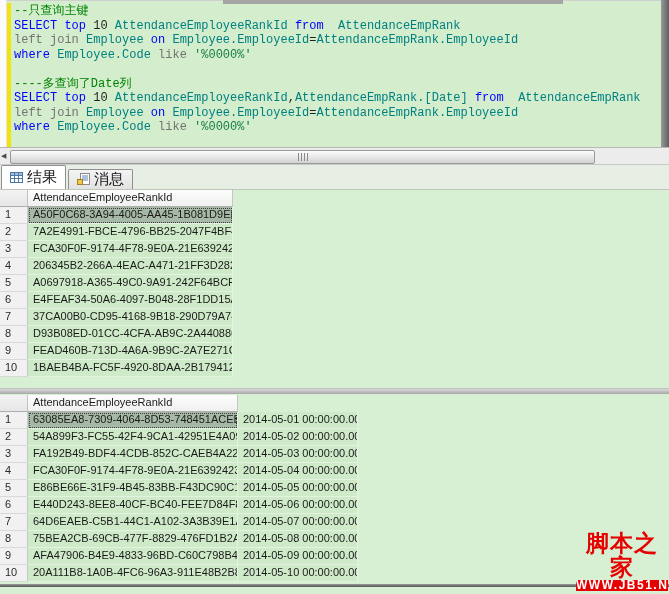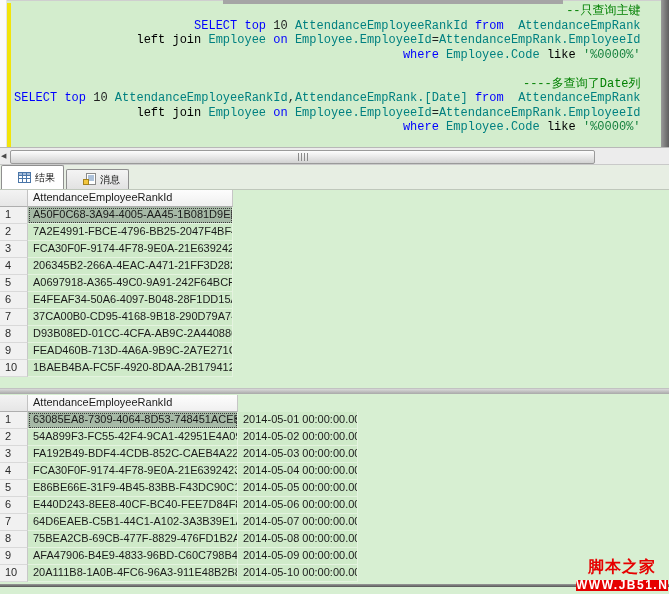--- a/index.html
+++ b/index.html
@@ -2,67 +2,67 @@
 <html><head>
 <meta charset="utf-8">
 <style>
   html,body{margin:0;padding:0;}
   body{
     width:669px;height:594px;position:relative;overflow:hidden;
     background:#d7efd2;
     font-family:"Liberation Sans", sans-serif;
   }
   
-  #editor{position:absolute;left:0;top:0;width:669px;height:147px;background:#d3edcd;text-align:right;}
+  #editor{position:absolute;left:0;top:0;width:669px;height:147px;background:#d3edcd;}
   #editor .margin-strip{position:absolute;left:0;top:0;width:6px;height:147px;background:#fbfbfb;border-right:1px solid #e4e4e4;}
   #editor .changebar{position:absolute;left:7px;top:3px;width:4px;height:144px;background:#f2e40a;}
   #editor .top-strip{position:absolute;left:223px;top:0;width:340px;height:4px;background:#a5a5a5;}
   #editor .top-line{position:absolute;left:0;top:0;width:669px;height:1px;background:#cfcfcf;}
   #editor .right-shadow{position:absolute;left:661px;top:0;width:8px;height:147px;background:linear-gradient(90deg,#9a9a9a,#5f5f5f);}
   #code{position:absolute;left:14px;top:4px;font-family:"Liberation Mono","DejaVu Sans Mono",monospace;font-size:12px;line-height:14.5px;white-space:pre;}
   .code-line{height:14.5px;}
   .code-line:nth-child(6){}
   .tk-comment{color:#008000;}
   .tk-kw{color:#0000ff;}
-  .tk-gray{color:#000000;}
+  .tk-gray{color:#737373;}
   .tk-id{color:#008080;}
   .tk-num{color:#1f1f1f;}
   .tk-plain{color:#1f1f1f;}
   .tk-str{color:#15803d;}
   
   #hscroll{position:absolute;left:0;top:147px;width:669px;height:18px;background:#ececec;border-top:1px solid #b8b8b8;border-bottom:1px solid #c9c9c9;box-sizing:border-box;}
   #hscroll .arrow-left{position:absolute;left:1px;top:4px;font-size:7px;color:#4a4a4a;line-height:8px;}
   #hscroll .thumb{position:absolute;left:10px;top:2px;width:583px;height:12px;background:linear-gradient(#fdfdfd,#d2d2d2);border:1px solid #9a9a9a;border-radius:2px;}
   #hscroll .grip{position:absolute;left:50%;top:2px;margin-left:-5px;width:10px;height:8px;
     background:repeating-linear-gradient(90deg,#8a8a8a 0px,#8a8a8a 1px,transparent 1px,transparent 3px);}
   
   #tabbar{position:absolute;left:0;top:165px;width:669px;height:25px;background:#e7eee3;border-bottom:1px solid #bfc7bb;box-sizing:border-box;display:flex;align-items:flex-end;padding-left:1px;}
-  .tab{display:inline-flex;align-items:center;gap:4px;height:20px;padding:0 8px 0 16px;margin-right:2px;
+  .tab{display:inline-flex;align-items:center;gap:4px;height:20px;padding:0 8px 0 8px;margin-right:2px;
     background:linear-gradient(#f4f4f4,#e2e2e2);border:1px solid #8f8f8f;border-bottom:none;border-radius:2px 2px 0 0;
-    font-size:10px;color:#111;box-sizing:border-box;}
+    font-size:15px;color:#111;box-sizing:border-box;}
   .tab.active{background:#ffffff;height:24px;}
   .tab svg{display:block;}
   
   .grid{position:absolute;left:0;}
   .grow{display:flex;}
   .cell{box-sizing:border-box;height:17px;line-height:15px;font-size:11px;color:#1a1a1a;padding-left:5px;white-space:nowrap;overflow:hidden;}
   .corner{width:28px;background:linear-gradient(#f3f3f3,#e6e6e6);border-right:1px solid #c2c2c2;border-bottom:1px solid #aeaeae;}
   .cell-h{background:linear-gradient(#fdfdfd,#f0f0f0);border-right:1px solid #c6c6c6;border-bottom:1px solid #aeaeae;color:#1c1c1c;}
   .cell-n{width:28px;background:#f1f1f1;border-right:1px solid #c8c8c8;border-bottom:1px solid #d9d9d9;color:#2a2a2a;}
   .cell-d{background:#cfeac9;border-right:1px solid #e4f3df;border-bottom:1px solid #e4f3df;}
   .cell-d.selected{background:#a6b9a6;outline:1px dotted #3a3a3a;outline-offset:-2px;}
   .grid1 .col0{width:205px;}
   .grid2 .col0{width:210px;}
   .grid2 .col1{width:120px;}
   
   #splitter{position:absolute;left:0;top:388px;width:669px;height:6px;background:linear-gradient(#d9d9d9,#a8a8a8);border-top:1px solid #c2c2c2;box-sizing:border-box;}
   #bottom-line{position:absolute;left:0;top:584px;width:669px;height:3px;background:linear-gradient(#9a9a9a,#555);}
   
   #watermark{position:absolute;right:1px;bottom:3px;width:92px;text-align:center;z-index:50;}
-  #watermark .wm-title{font-size:16px;line-height:24px;font-weight:bold;color:#e60000;letter-spacing:1px;font-family:"Liberation Sans",sans-serif;}
+  #watermark .wm-title{font-size:23px;line-height:24px;font-weight:bold;color:#e60000;letter-spacing:1px;font-family:"Liberation Sans",sans-serif;}
   #watermark .wm-bar{margin-top:1px;background:#e60000;color:#ffffff;font-size:12px;font-weight:bold;letter-spacing:1.5px;line-height:11px;height:11px;}
 </style>
 </head>
 <body>
 
 <div id="editor">
   <div class="top-line"></div>
   <div class="top-strip"></div>
   <div class="margin-strip"></div>
   <div class="changebar"></div>

